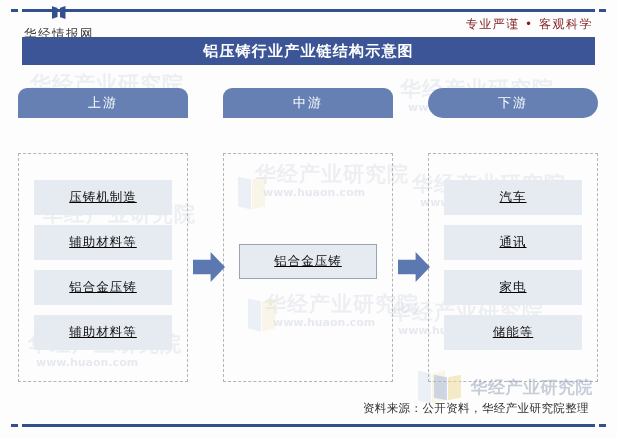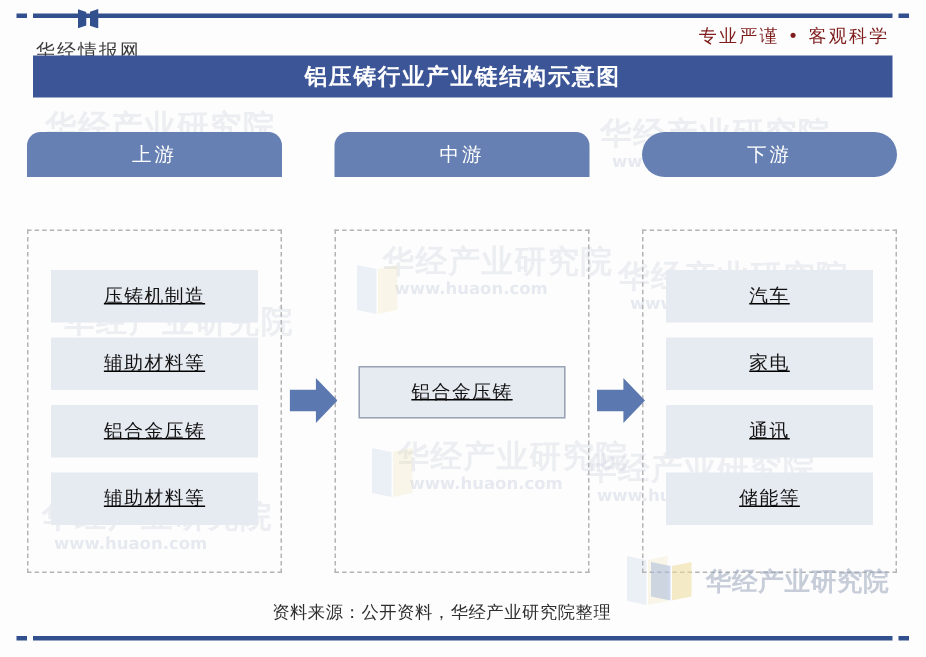--- a/index.html
+++ b/index.html
@@ -220,21 +220,21 @@
 
   
   .source {
     position: absolute;
     left: 0; right: 0;
     top: 399px;
     height: 18px;
     z-index: 3;
     display: flex;
     align-items: center;
-    justify-content: center;
+    justify-content: flex-end;
     padding-right: 28px;
     box-sizing: border-box;
   }
   .source span {
     font-size: 11.5px;
     color: #2f2f2f;
     letter-spacing: .4px;
   }
   .botline {
     position: absolute;
@@ -382,24 +382,24 @@
         </div>
       </div>
     </div>
 
     <div class="col-body c3">
       <div class="items">
         <div class="item">
           <span>汽车</span>
         </div>
         <div class="item">
+          <span>通讯</span>
+        </div>
+        <div class="item">
           <span>家电</span>
-        </div>
-        <div class="item">
-          <span>通讯</span>
         </div>
         <div class="item">
           <span>储能等</span>
         </div>
       </div>
     </div>
 
     <div class="arrow a1"></div>
     <div class="arrow a2"></div>
   </div>

